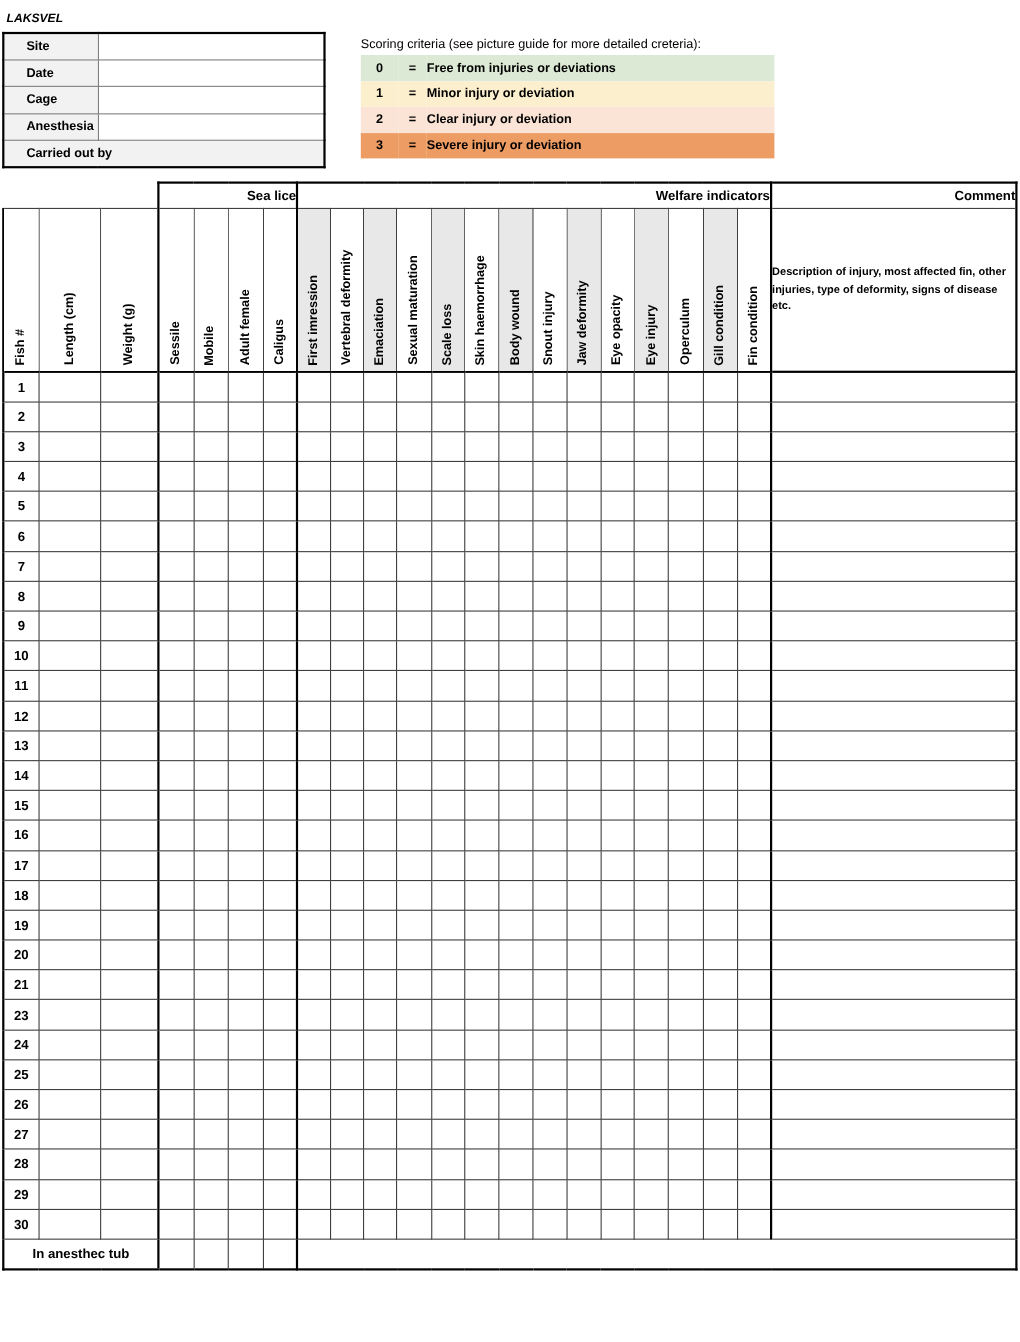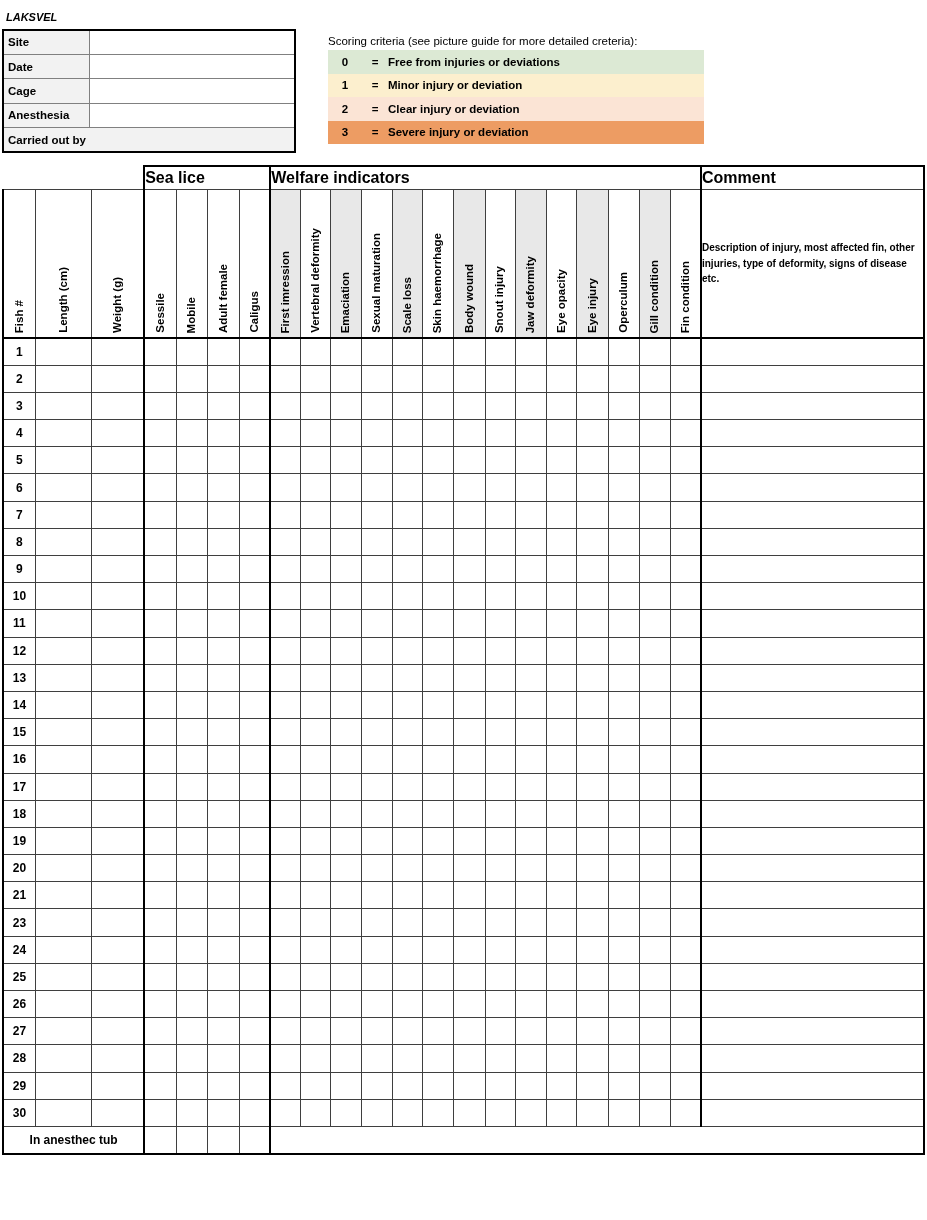--- a/index.html
+++ b/index.html
@@ -46,21 +46,21 @@
     width: 294px;
     border-collapse: collapse;
     border: 2px solid #000;
     table-layout: fixed;
   }
   .info-table td {
     height: 24.4px;
     border: 1px solid #808080;
     font-size: 11.5px;
     font-weight: bold;
-    padding: 0 4px;
+    padding: 0 20px;
   }
   .info-label {
     width: 86px;
     background: #f2f2f2;
   }
   .info-value { background: #ffffff; }
   .info-label-wide { background: #f2f2f2; }
 
   
   .scoring {
@@ -105,22 +105,22 @@
   table.grid td, table.grid th {
     border: 1px solid #3f3f3f;
     padding: 0;
     font-weight: bold;
     background: #ffffff;
   }
 
   
   .band {
     height: 23px;
-    font-size: 16px;
-    text-align: left;
+    font-size: 12px;
+    text-align: right;
     vertical-align: middle;
   }
   .band-empty { border: none !important; background: #fff; }
   .band-sealice { background: #f2f2f2; }
   .band-welfare { background: #ffffff; }
   .band-comment { background: #f2f2f2; }
 
   
   .rot-row { height: 149px; }
   .rot-cell {

